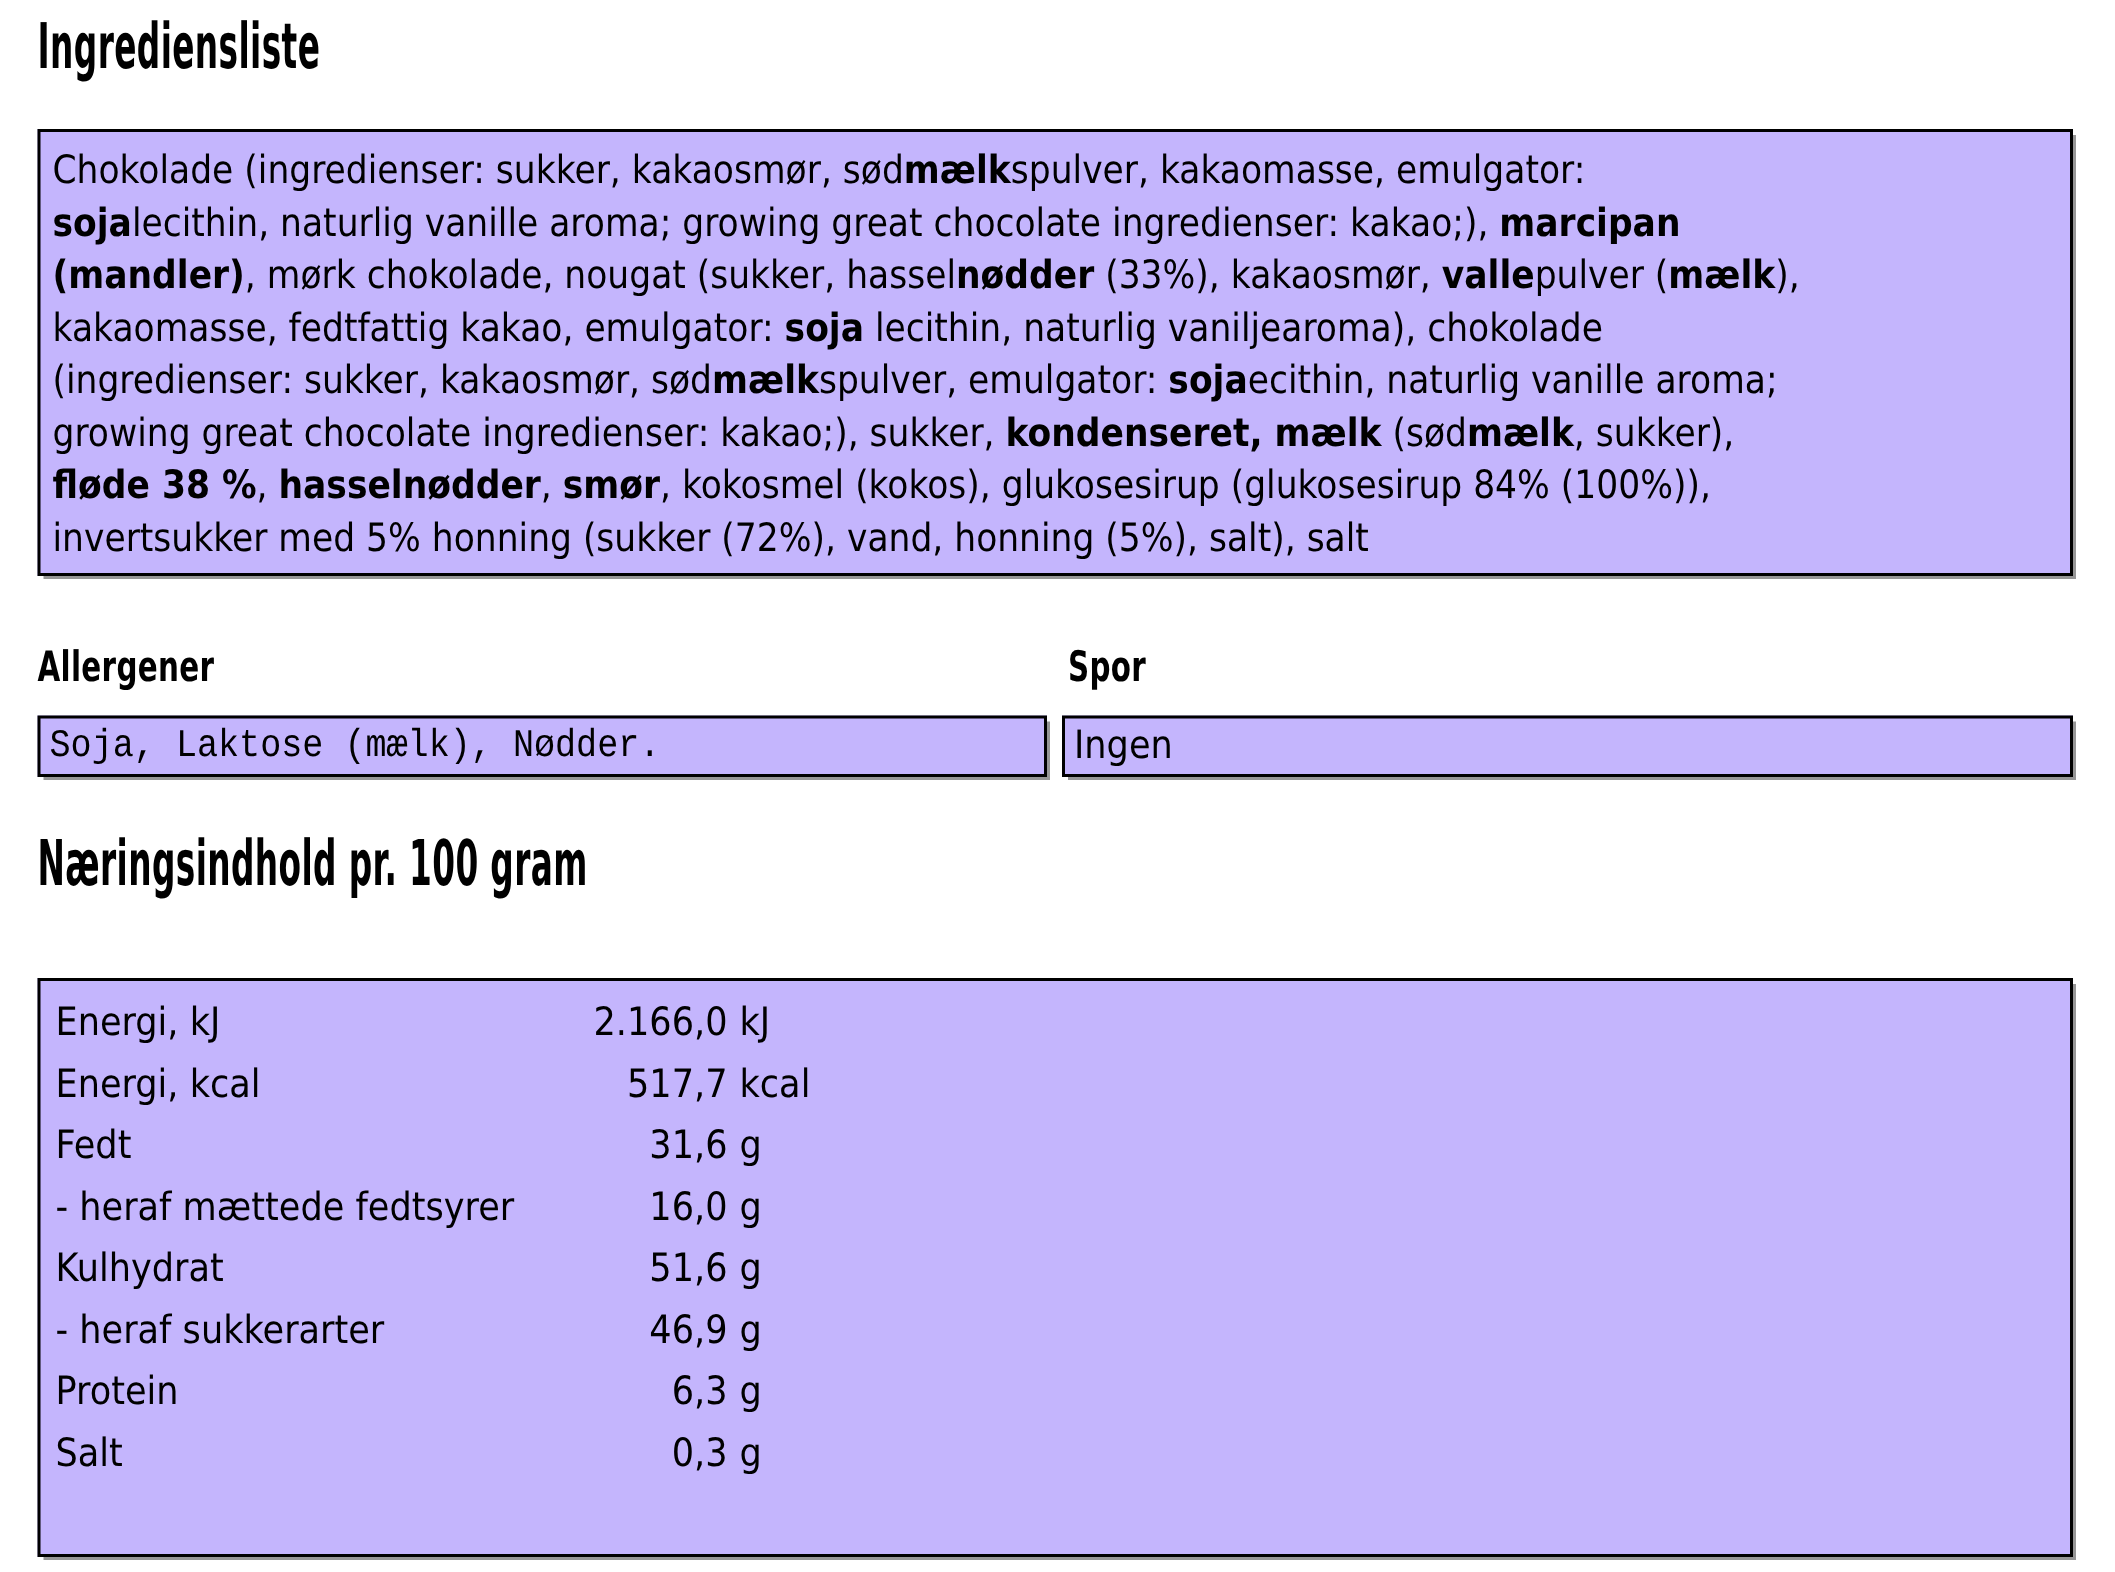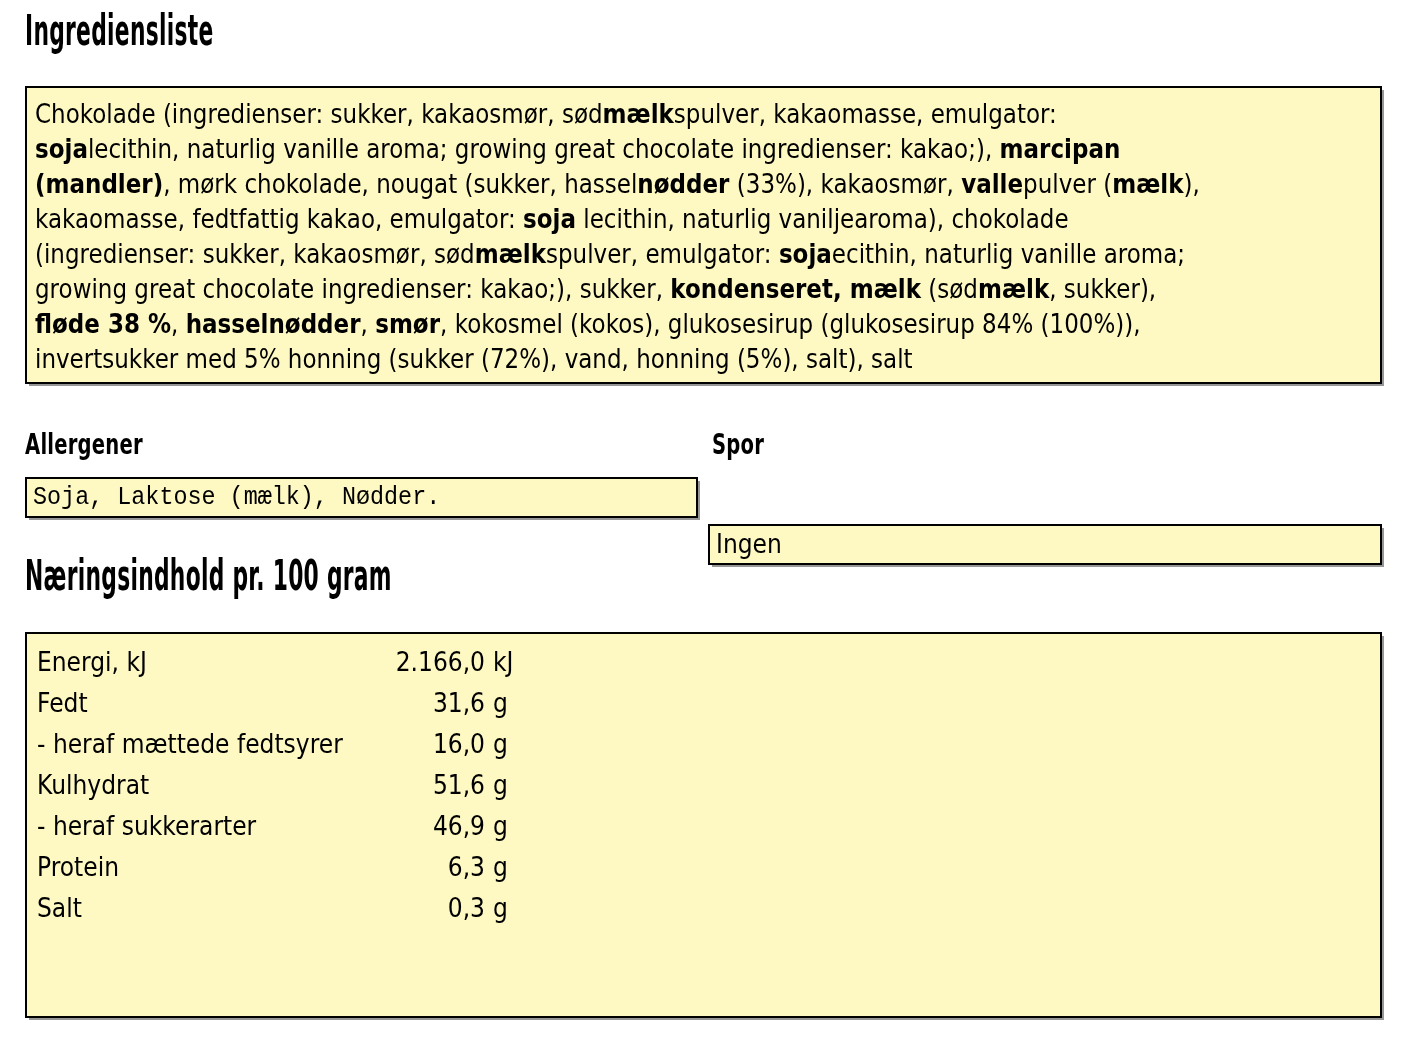--- a/index.html
+++ b/index.html
@@ -31,30 +31,30 @@
     line-height: 30px;
     white-space: nowrap;
     transform: scaleX(0.70);
     transform-origin: 0 0;
     letter-spacing: 0.3px;
   }
 
   
   .box {
     position: absolute;
-    background: #fef9c3;
+    background: #c4b5fd;
     border: 2px solid #000;
     box-shadow: 3px 3px 0 -1px #969696;
     box-sizing: border-box;
     overflow: hidden;
   }
   .box-ingredients { left: 25px; top: 86px;  width: 1357px; height: 298px; }
   .box-allergens   { left: 25px; top: 477px; width: 673px;  height: 41px; font-family: Liberation Mono, monospace; }
-  .box-traces      { left: 708px; top: 477px; width: 674px; height: 41px; margin-top: 47px; }
-  .box-nutrition   { left: 25px; top: 632px; width: 1357px; height: 386px; }
+  .box-traces      { left: 708px; top: 477px; width: 674px; height: 41px; }
+  .box-nutrition   { left: 25px; top: 652px; width: 1357px; height: 386px; }
 
   
   .ing-text {
     position: absolute;
     left: 8px; top: 9px;
     width: 1540px;
     font-size: 26px;
     line-height: 35px;
     transform: scaleX(0.885);
     transform-origin: 0 0;
@@ -131,20 +131,25 @@
   <div class="h1" style="left:25px; top:553px;">Næringsindhold pr. 100 gram</div>
 
   <div class="box box-nutrition">
     <div class="ntable">
         <div class="nrow">
           <span class="nlabel">Energi, kJ</span>
           <span class="nvalue">2.166,0</span>
           <span class="nunit">kJ</span>
         </div>
         <div class="nrow">
+          <span class="nlabel">Energi, kcal</span>
+          <span class="nvalue">517,7</span>
+          <span class="nunit">kcal</span>
+        </div>
+        <div class="nrow">
           <span class="nlabel">Fedt</span>
           <span class="nvalue">31,6</span>
           <span class="nunit">g</span>
         </div>
         <div class="nrow">
           <span class="nlabel">- heraf mættede fedtsyrer</span>
           <span class="nvalue">16,0</span>
           <span class="nunit">g</span>
         </div>
         <div class="nrow">

